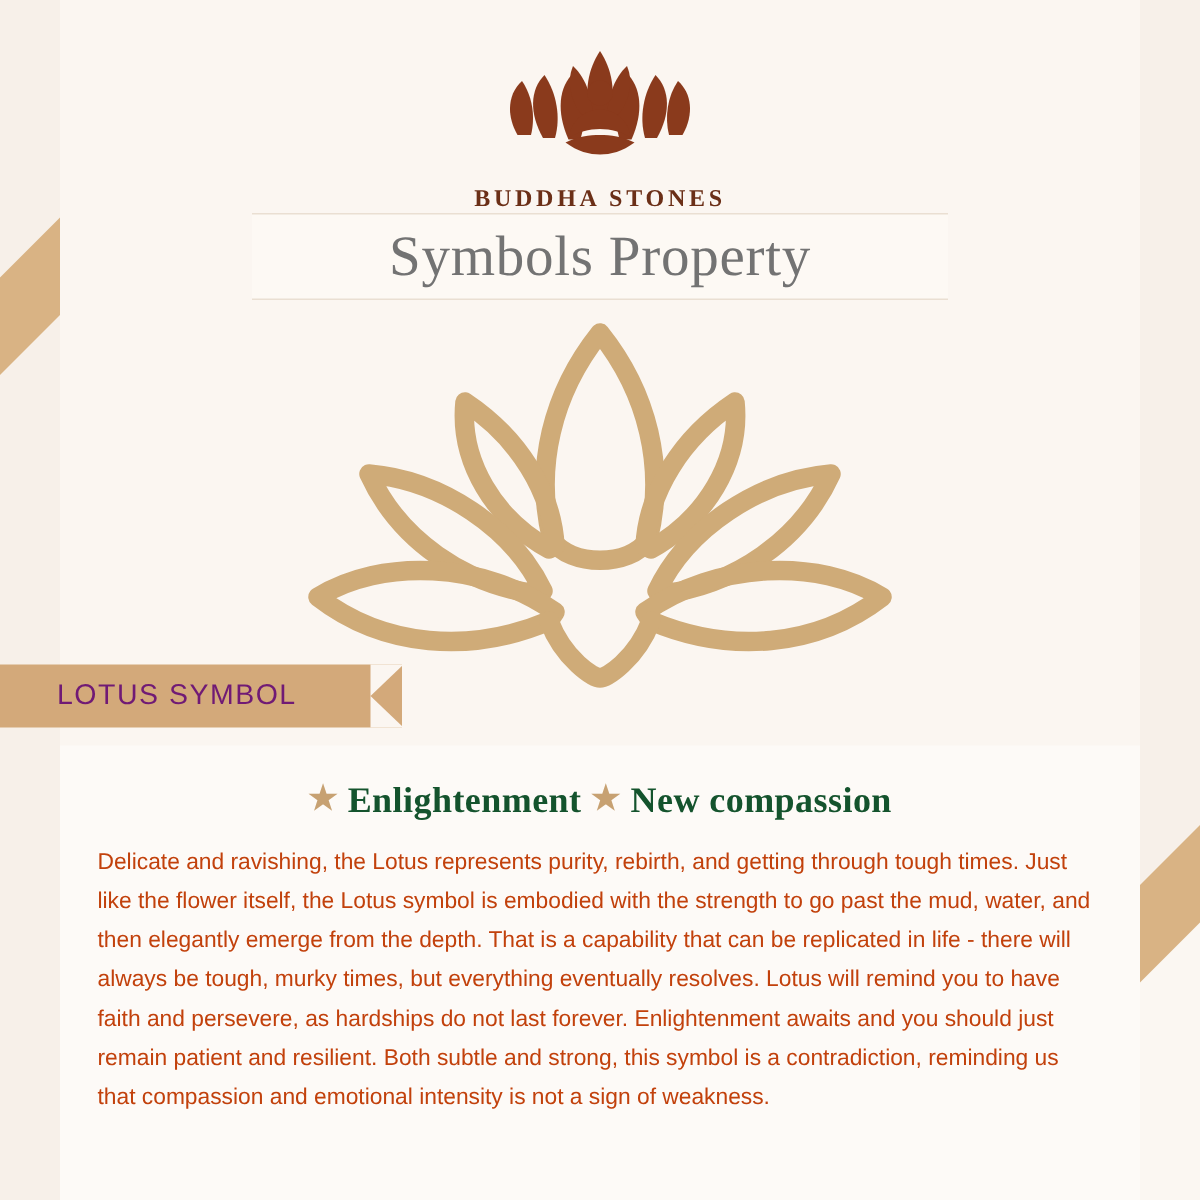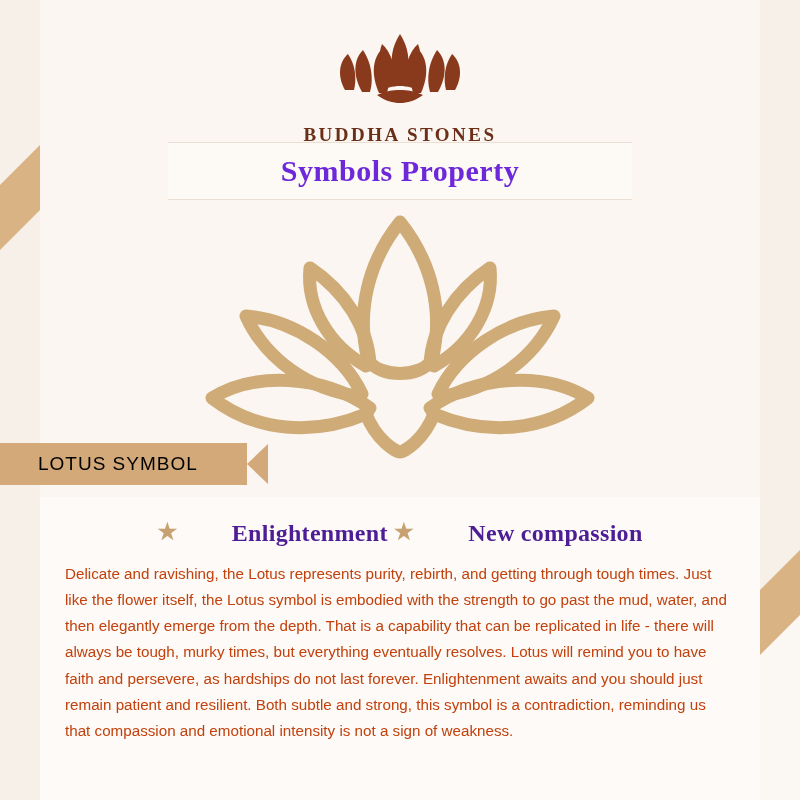--- a/index.html
+++ b/index.html
@@ -82,21 +82,21 @@
     left: 0;
     right: 0;
     text-align: center;
   }
   .logo-mark {
     display: block;
     margin: 0 auto;
   }
   .brand-name {
     margin-top: 2px;
-    font-size: 19px;
+    font-size: 16px;
     font-weight: bold;
     letter-spacing: 2.5px;
     color: #6b2f17;
     font-family: "Liberation Serif", serif;
   }
 
   
   .title-band {
     position: absolute;
     top: 142px;
@@ -104,23 +104,23 @@
     width: 464px;
     height: 56px;
     background: #fdf9f4;
     border-top: 1px solid #eadfd2;
     border-bottom: 1px solid #eadfd2;
     display: flex;
     align-items: center;
     justify-content: center;
   }
   .title-text {
-    font-size: 30px;
-    font-weight: bold;
-    color: #6d28d9;
+    font-size: 38px;
+    font-weight: normal;
+    color: #737373;
     font-family: "Liberation Serif", serif;
     letter-spacing: 0.5px;
   }
 
   
   .lotus-wrap {
     position: absolute;
     top: 200px;
     left: 0;
     right: 0;
@@ -147,21 +147,21 @@
     right: -1px;
     top: 0;
     width: 0;
     height: 0;
     border-top: 21px solid #fbf6f1;
     border-bottom: 21px solid #fbf6f1;
     border-right: 22px solid transparent;
   }
   .ribbon-text {
     font-size: 19px;
-    color: #000000;
+    color: #701a75;
     letter-spacing: 1px;
   }
 
   
   .lower {
     position: absolute;
     top: 497px;
     left: 40px;
     right: 40px;
     bottom: 0;
@@ -176,22 +176,21 @@
     color: #b8915c;
     font-family: "Liberation Serif", serif;
     letter-spacing: 0.3px;
   }
   .headline .star {
     color: #c7a172;
     font-size: 22px;
     vertical-align: 2px;
   }
   .headline .kw {
-    color: #4c1d95;
-    margin-left: 48px;
+    color: #14532d;
   }
 
   .body-text {
     margin: 14px 25px 0 25px;
     font-size: 15.2px;
     line-height: 1.72;
     color: #c2410c;
     text-align: left;
   }
 </style>

